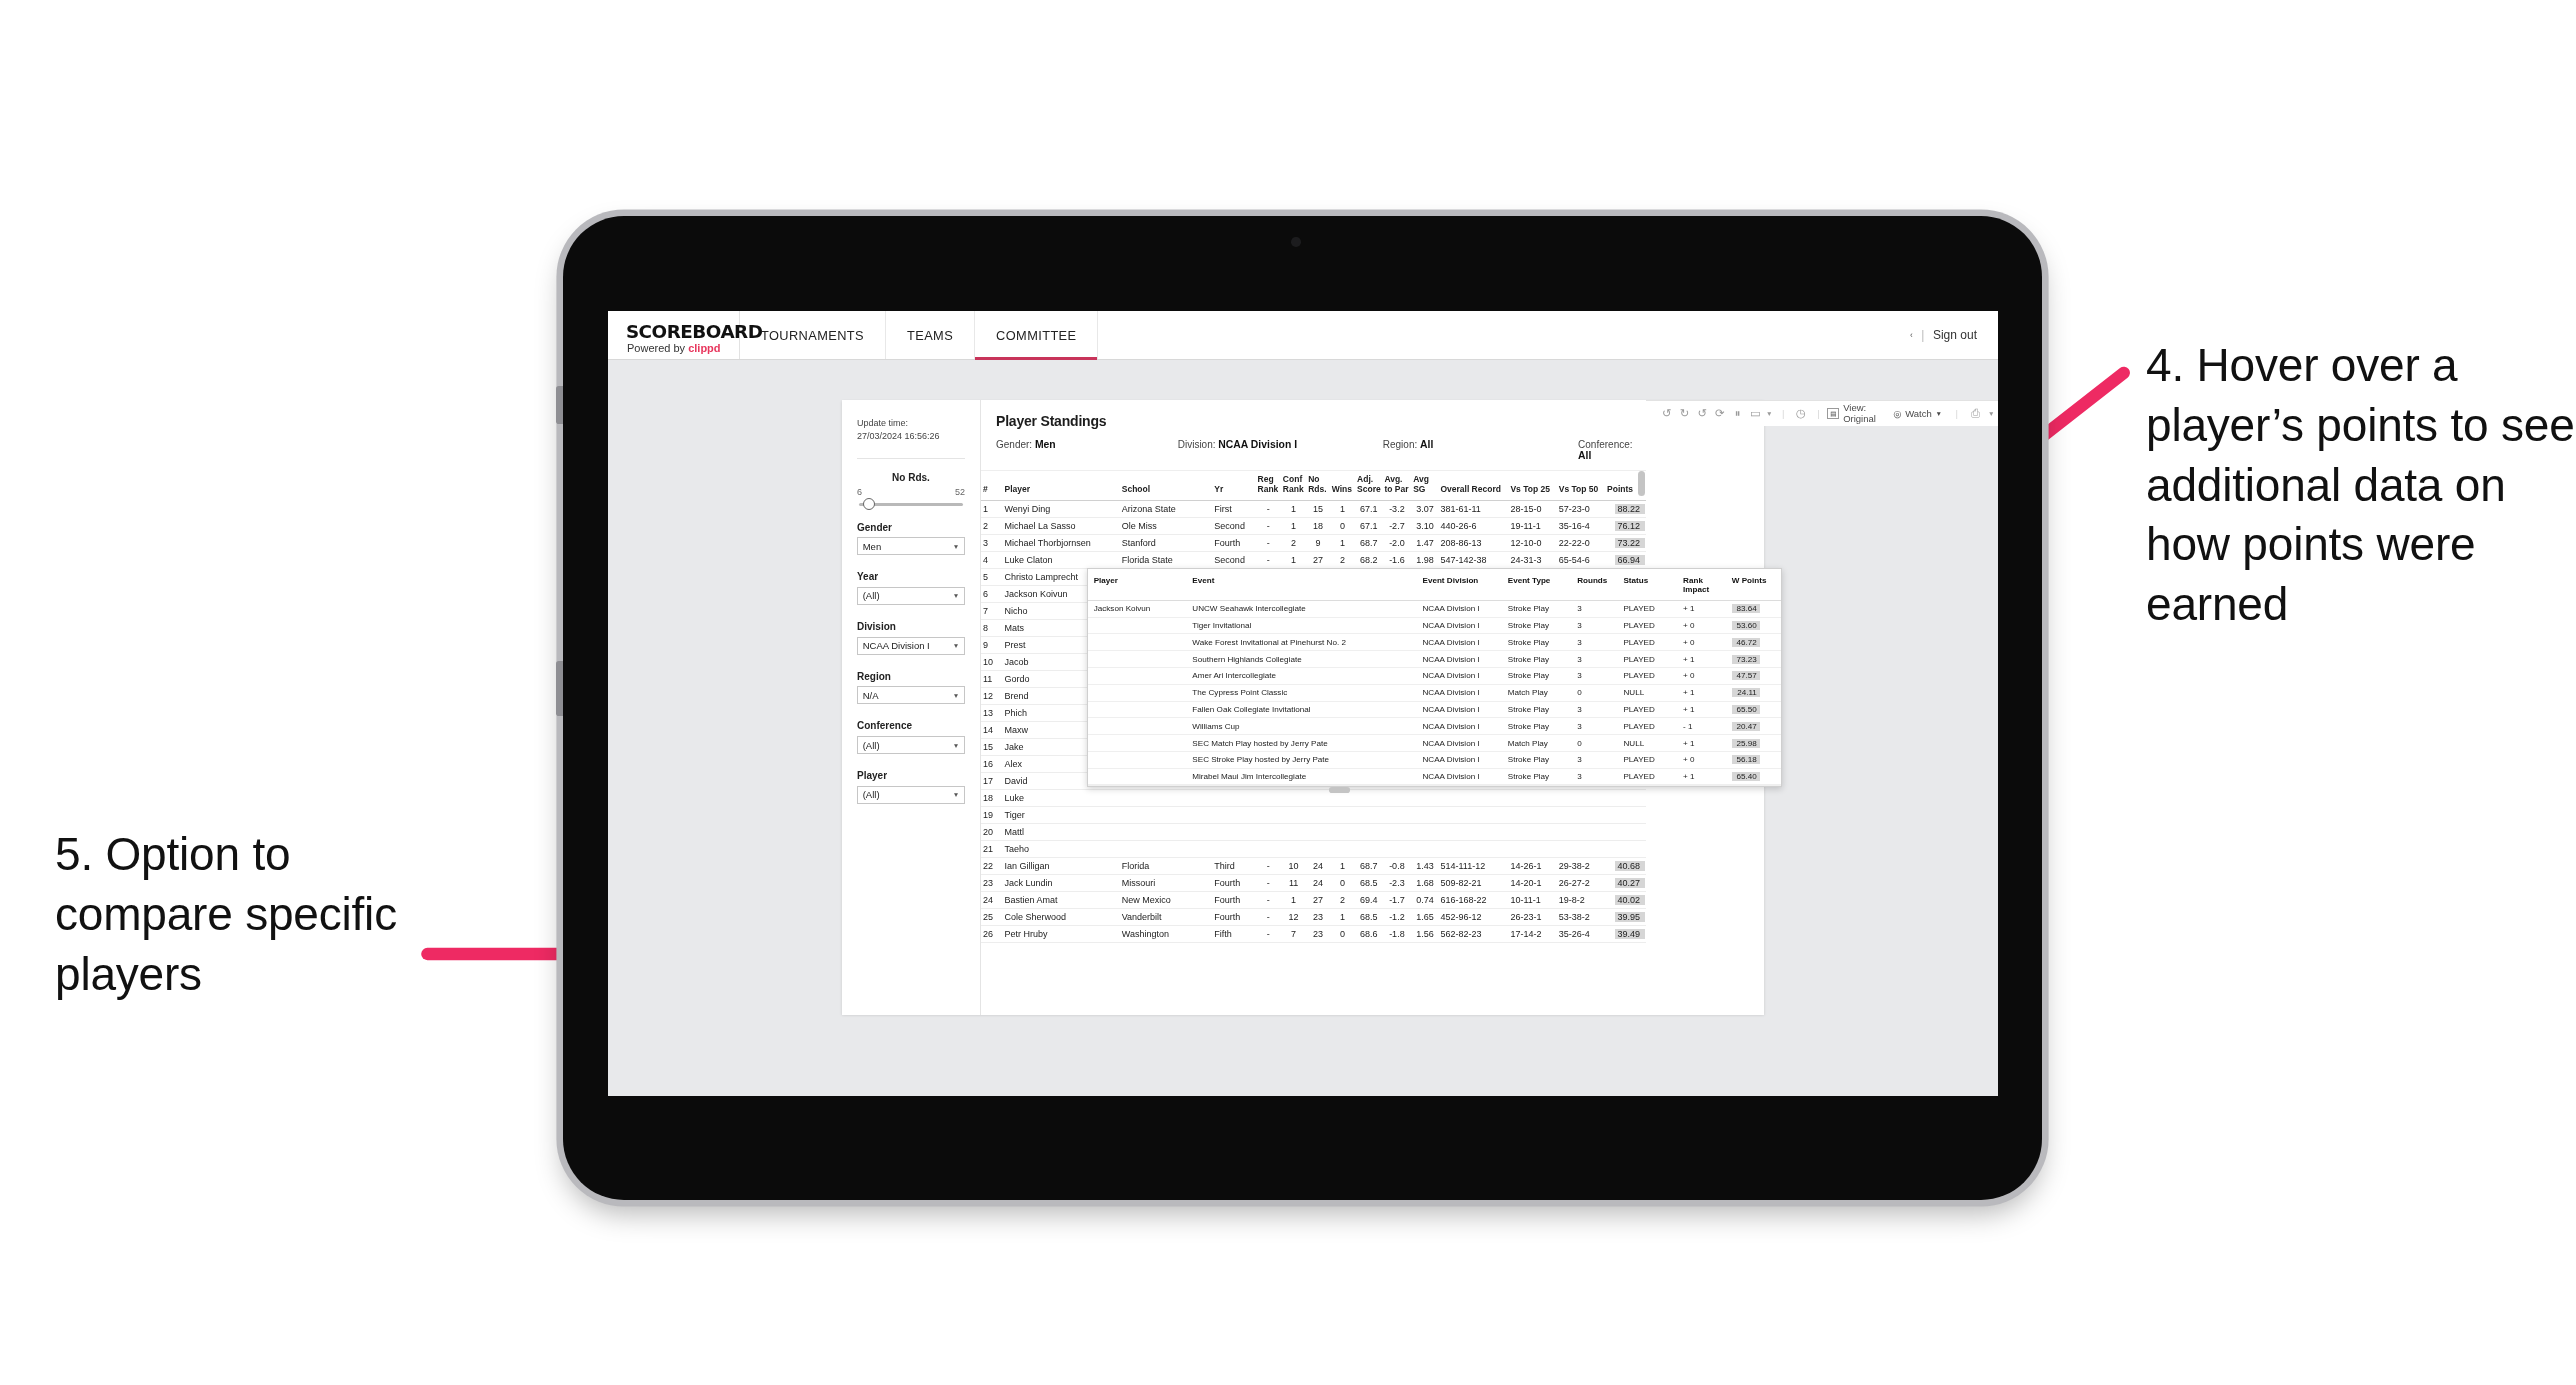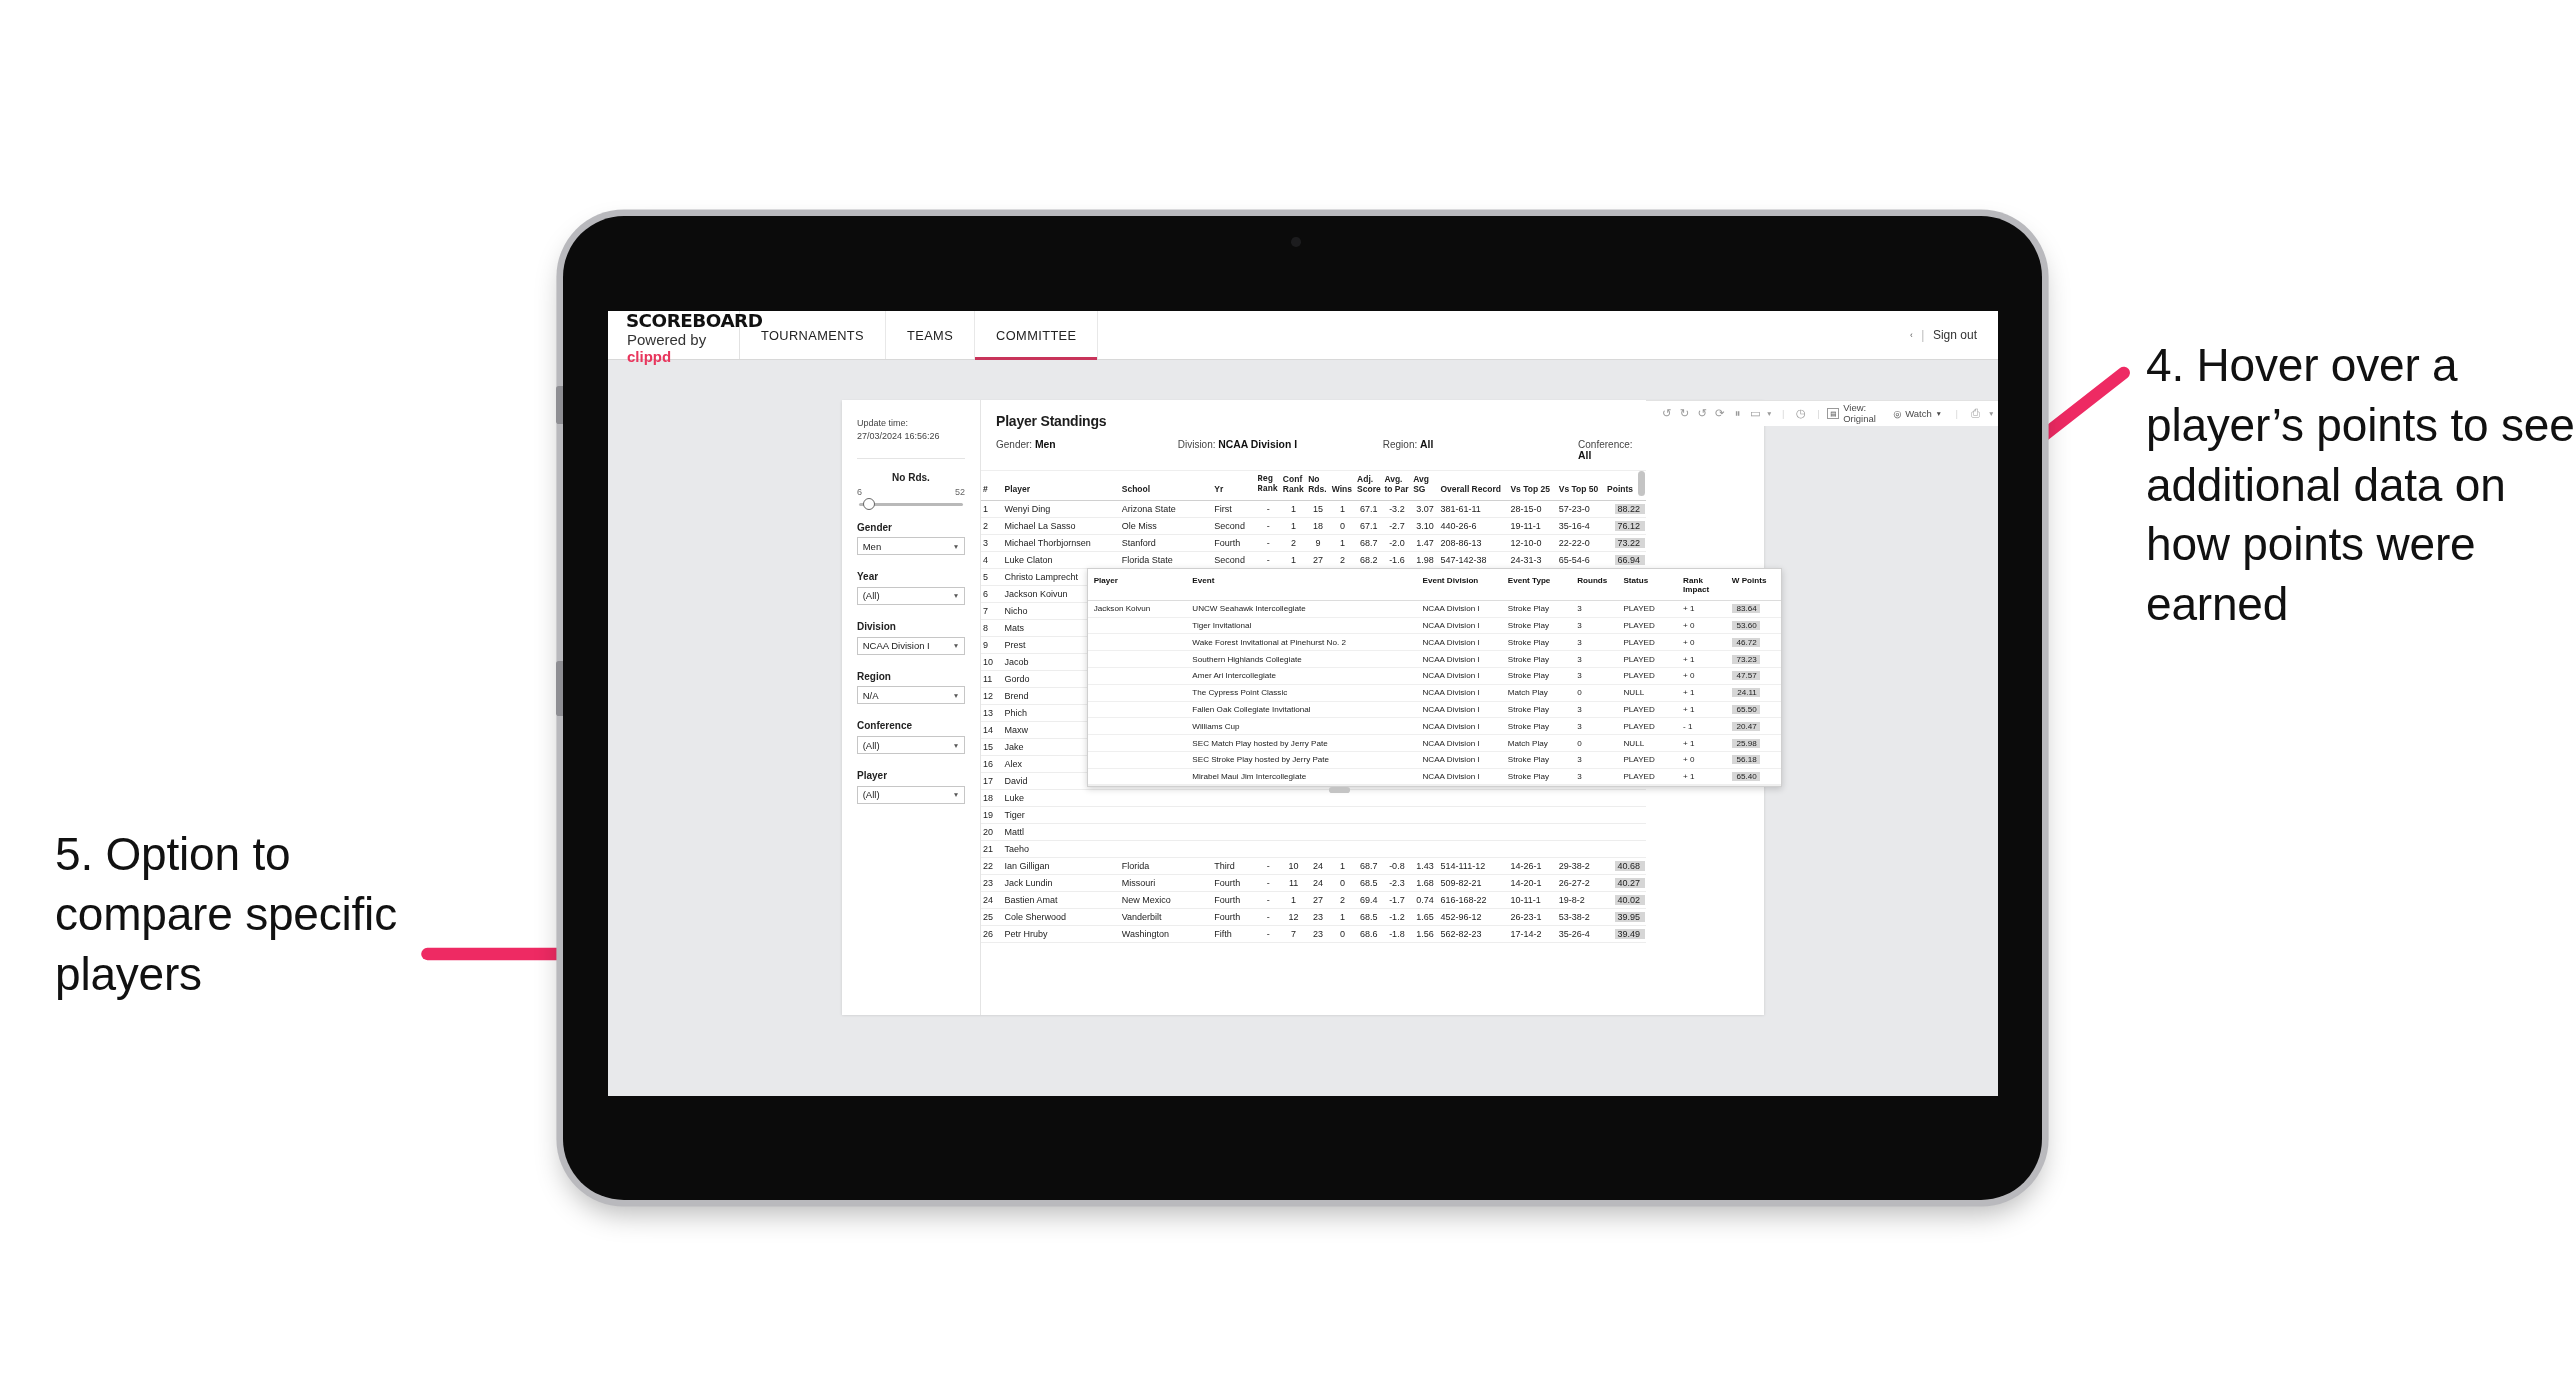--- a/index.html
+++ b/index.html
@@ -71,21 +71,21 @@
   }
   .logo-word{
     font-family:"DejaVu Sans", sans-serif;
     font-weight:700;
     font-size:18px;
     letter-spacing:-0.5px;
     color:#111;
     line-height:1;
     transform:scaleX(1.02);
   }
-  .logo-sub{ font-size:15px; color:#333; margin-top:1px; }
+  .logo-sub{ font-size:11px; color:#333; margin-top:1px; }
   .logo-sub .brand{ color:#e8365d; font-weight:700; }
 
   .nav-main{ display:flex; align-items:stretch; }
   .nav-main .nav-item{
     display:flex;align-items:center;
     padding:0 21px;
     font-size:12.8px;
     color:#232323;
     letter-spacing:0.4px;
     border-right:0.9px solid #e8e8e8;
@@ -170,21 +170,21 @@
   table.std th{
     font-size:8.5px;font-weight:700;color:#222;text-align:left;
     padding:3.8px 1.9px 5.7px 1.9px;vertical-align:bottom;line-height:1.12;
     border-bottom:0.9px solid #d0d0d0;background:#fff;
   }
   table.std td{
     padding:3px 1.9px;border-bottom:0.9px solid #ededed;
     white-space:nowrap;overflow:hidden;text-overflow:ellipsis;
   }
   .c-num{width:21px;} .c-player{width:114px;} .c-school{width:90px;}
-  .c-yr{width:42px;} .c-rr{width:24.6px;font-family:Liberation Mono, monospace;} .c-cr{width:24.6px;} .c-nr{width:23px;}
+  .c-yr{width:42px;} .c-rr{width:24.6px;} .c-cr{width:24.6px;} .c-nr{width:23px;}
   .c-w{width:24.6px;} .c-adj{width:26.5px;} .c-par{width:28px;} .c-sg{width:26.5px;}
   .c-ovr{width:68px;} .c-t25{width:47px;} .c-t50{width:47px;} .c-pts{width:40px;}
   td.pts{ text-align:right;padding-right:3.8px; }
   td.pts span{ background:#d6d6d6;display:inline-block;padding:0 2.8px;min-width:30px;text-align:left;}
   th.pts-h{text-align:left;}
   .numc{ text-align:center; }
 
   .tbl-scroll{ flex:1; overflow:hidden; position:relative; }
 
   

